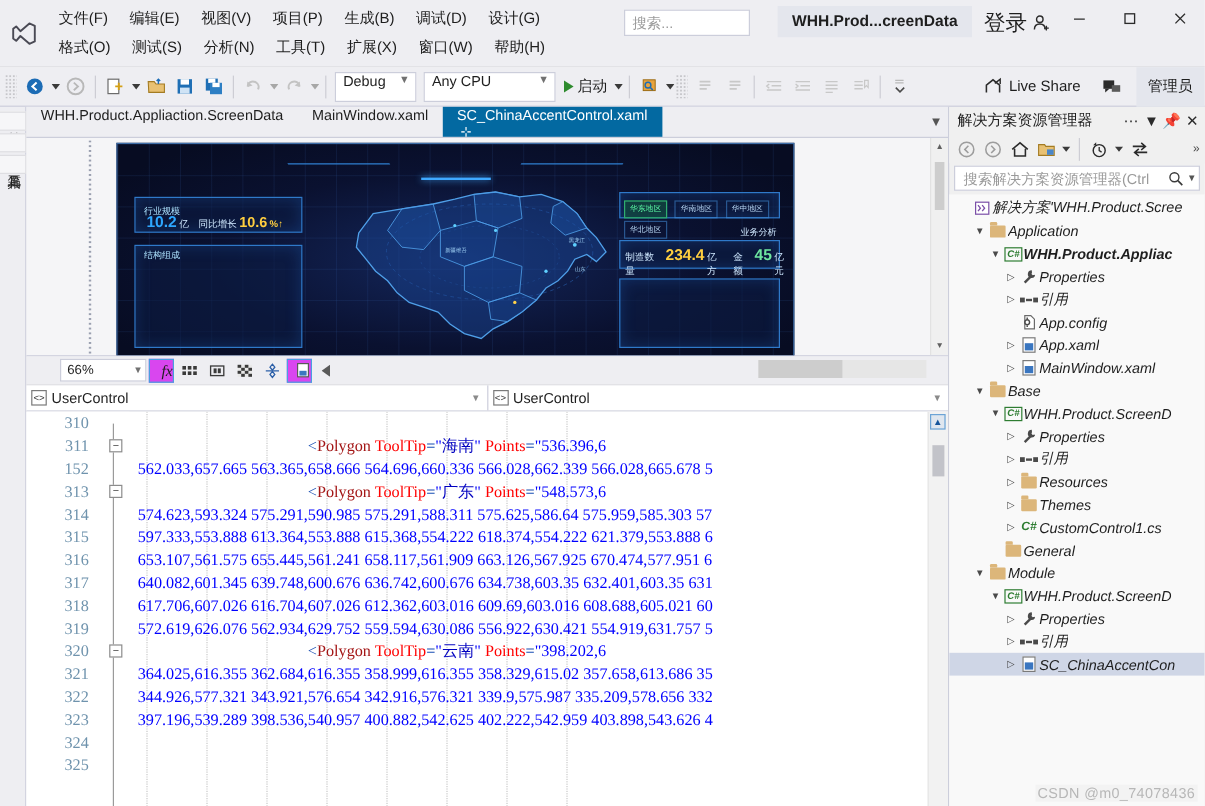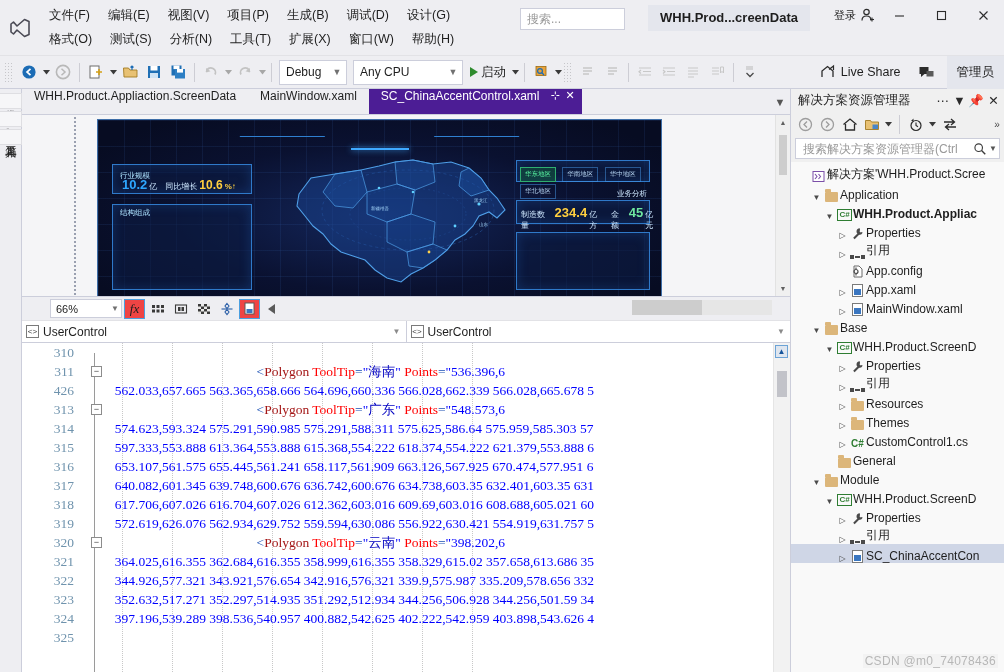--- a/index.html
+++ b/index.html
@@ -74,21 +74,21 @@
     background: #e4e6ed;
     font-weight: bold;
     font-size: 13px;
     color: #1e1e1e;
     white-space: nowrap;
   }
   .signin {
     position: absolute;
     right: 128px; top: 7px;
     display: flex; align-items: center; gap: 4px;
-    font-size: 11px;
+    font-size: 18px;
     cursor: default;
   }
   .wincontrols {
     position: absolute;
     right: 0; top: 0;
     display: flex;
   }
   .wc-btn {
     width: 42px; height: 30px;
     display: flex; align-items: center; justify-content: center;
@@ -111,21 +111,21 @@
     width: 24px; height: 24px;
     display: flex; align-items: center; justify-content: center;
     flex: none; cursor: default;
   }
   .tb-sep { width:1px; height:19px; background:#cdcdd4; margin:0 4px; flex:none; }
   .tb-caret { width:10px; height:24px; display:flex;align-items:center;justify-content:center;flex:none;cursor:default;}
   .combo {
     height: 25px;
     border: 1px solid #cccedb;
     background: #fff;
-    display: flex; align-items: center;
+    display: flex; align-items: flex-start;
     padding: 0 2px 0 6px;
     font-size: 12px;
     margin: 0 3px;
     flex: none; cursor: default;
   }
   .combo .lbl { flex:1; white-space: nowrap; }
   .combo .arr { width: 14px; text-align:center; color:#717171; font-size:9px; }
   .run-btn {
     display:flex; align-items:center; gap:3px;
     padding: 0 4px; height:24px; cursor:default; flex:none;
@@ -175,22 +175,23 @@
     position:relative;
   }
   .dtab {
     display:flex; align-items:flex-start;
     padding: 0 12px;
     font-size:12px; cursor:default;
     white-space:nowrap;
     color:#1e1e1e;
   }
   .dtab.active {
-    background:#4c1d95; color:#fff;
+    background:#0369a1; color:#fff;
     padding-right:4px;
+    flex-direction:column;
   }
   .dtab.active .tabname { margin-right:8px; }
   .dtab-pin, .dtab-close {
     width:15px; text-align:center; font-size:11px; color:#fff; cursor:default;
   }
   .doctabs-overflow {
     width:20px; display:flex;align-items:center;justify-content:center;
     margin-left:auto; color:#555; font-size:11px; cursor:default;
   }
 
@@ -285,21 +286,21 @@
     height:24px; background:#eeeef2; display:flex; align-items:center;
     padding-left:28px; gap:2px; border-bottom:1px solid #e2e2e6;
     position:relative;
   }
   .zoomcombo {
     width:72px;height:19px;border:1px solid #cccedb;background:#fff;
     display:flex;align-items:center;padding:0 2px 0 5px;font-size:11px;cursor:default;
   }
   .zoomcombo .lbl{flex:1;}
   .db-btn{width:21px;height:20px;display:flex;align-items:center;justify-content:center;cursor:default;}
-  .db-btn.sel{border:1px solid #4a9fe0;background:#ef4444;}
+  .db-btn.sel{border:1px solid #4a9fe0;background:#d946ef;justify-content:flex-end;}
   .hscroll-des {
     position:absolute; right:18px; top:3px; width:140px; height:15px;
     background:#e6e6e6;
   }
   .hscroll-des .thumb{position:absolute;left:0;top:0;bottom:0;width:70px;background:#cdcdcd;}
 
   
   .splittabs {
     height:24px; background:#eeeef2; display:flex; align-items:center;
     border-bottom:1px solid #cccedb; padding-left:26px; position:relative;
@@ -368,21 +369,21 @@
   .rp-toolbar{height:24px;display:flex;align-items:center;padding-left:4px;gap:1px;background:#f0f0f0;}
   .rtb{width:21px;height:21px;display:flex;align-items:center;justify-content:center;cursor:default;}
   .rp-search{
     margin:2px 4px 3px 4px;height:21px;border:1px solid #cccedb;background:#fff;
     display:flex;align-items:center;padding:0 2px 0 5px;
   }
   .rp-search input{border:none;outline:none;flex:1;font-size:12px;color:#444;background:transparent;
     font-family:"Liberation Sans",sans-serif;}
   .rp-search input::placeholder{color:#9a9a9a;}
   .tree{flex:1;background:#f9f9f9;overflow:hidden;padding-top:2px;}
-  .trow{height:19px;display:flex;align-items:flex-end;font-size:12px;white-space:nowrap;cursor:default;}
+  .trow{height:19px;display:flex;align-items:center;font-size:12px;white-space:nowrap;cursor:default;font-style:italic;}
   .trow.sel{background:#cfd6e6;}
   .trow.bold{font-weight:bold;}
   .exp{width:13px;text-align:center;color:#4a4a4a;font-size:8px;flex:none;}
   .ticon{width:17px;display:flex;align-items:center;justify-content:center;flex:none;}
   .tlabel{overflow:hidden;text-overflow:clip;}
   .watermark{
     position:absolute;right:6px;bottom:4px;
     font-size:12px;color:#b7b7b7;letter-spacing:.3px;
     background:rgba(240,240,240,.65);padding:0 2px;
   }
@@ -816,21 +817,21 @@
           <span class="tagico">&lt;&gt;</span>
           <span class="lbl">UserControl</span>
           <span class="arr">▼</span>
         </div>
       </div>
 
       <div class="editor">
         <div class="gutter" id="gutter">
             <div class="lnum">310</div>
             <div class="lnum">311</div>
-            <div class="lnum">426</div>
+            <div class="lnum">152</div>
             <div class="lnum">313</div>
             <div class="lnum">314</div>
             <div class="lnum">315</div>
             <div class="lnum">316</div>
             <div class="lnum">317</div>
             <div class="lnum">318</div>
             <div class="lnum">319</div>
             <div class="lnum">320</div>
             <div class="lnum">321</div>
             <div class="lnum">322</div>
@@ -879,21 +880,20 @@
               <div class="codeline">                                            <span class="tk-punct">&lt;</span><span class="tk-tag">Polygon</span> <span class="tk-attr">ToolTip</span><span class="tk-punct">=</span><span class="tk-str">"</span><span class="tk-cjk">广东</span><span class="tk-str">"</span> <span class="tk-attr">Points</span><span class="tk-punct">=</span><span class="tk-str">"548.573,6</span></div>
               <div class="codeline"><span class="tk-str">  574.623,593.324 575.291,590.985 575.291,588.311 575.625,586.64 575.959,585.303 57</span></div>
               <div class="codeline"><span class="tk-str">  597.333,553.888 613.364,553.888 615.368,554.222 618.374,554.222 621.379,553.888 6</span></div>
               <div class="codeline"><span class="tk-str">  653.107,561.575 655.445,561.241 658.117,561.909 663.126,567.925 670.474,577.951 6</span></div>
               <div class="codeline"><span class="tk-str">  640.082,601.345 639.748,600.676 636.742,600.676 634.738,603.35 632.401,603.35 631</span></div>
               <div class="codeline"><span class="tk-str">  617.706,607.026 616.704,607.026 612.362,603.016 609.69,603.016 608.688,605.021 60</span></div>
               <div class="codeline"><span class="tk-str">  572.619,626.076 562.934,629.752 559.594,630.086 556.922,630.421 554.919,631.757 5</span></div>
               <div class="codeline">                                            <span class="tk-punct">&lt;</span><span class="tk-tag">Polygon</span> <span class="tk-attr">ToolTip</span><span class="tk-punct">=</span><span class="tk-str">"</span><span class="tk-cjk">云南</span><span class="tk-str">"</span> <span class="tk-attr">Points</span><span class="tk-punct">=</span><span class="tk-str">"398.202,6</span></div>
               <div class="codeline"><span class="tk-str">  364.025,616.355 362.684,616.355 358.999,616.355 358.329,615.02 357.658,613.686 35</span></div>
               <div class="codeline"><span class="tk-str">  344.926,577.321 343.921,576.654 342.916,576.321 339.9,575.987 335.209,578.656 332</span></div>
-              <div class="codeline"><span class="tk-str">  352.632,517.271 352.297,514.935 351.292,512.934 344.256,506.928 344.256,501.59 34</span></div>
               <div class="codeline"><span class="tk-str">  397.196,539.289 398.536,540.957 400.882,542.625 402.222,542.959 403.898,543.626 4</span></div>
             </div>
         </div>
         <div class="vscroll-code">
           <div class="up-mark">▲</div>
           <div class="thumb"></div>
         </div>
       </div>
     </div>
 

